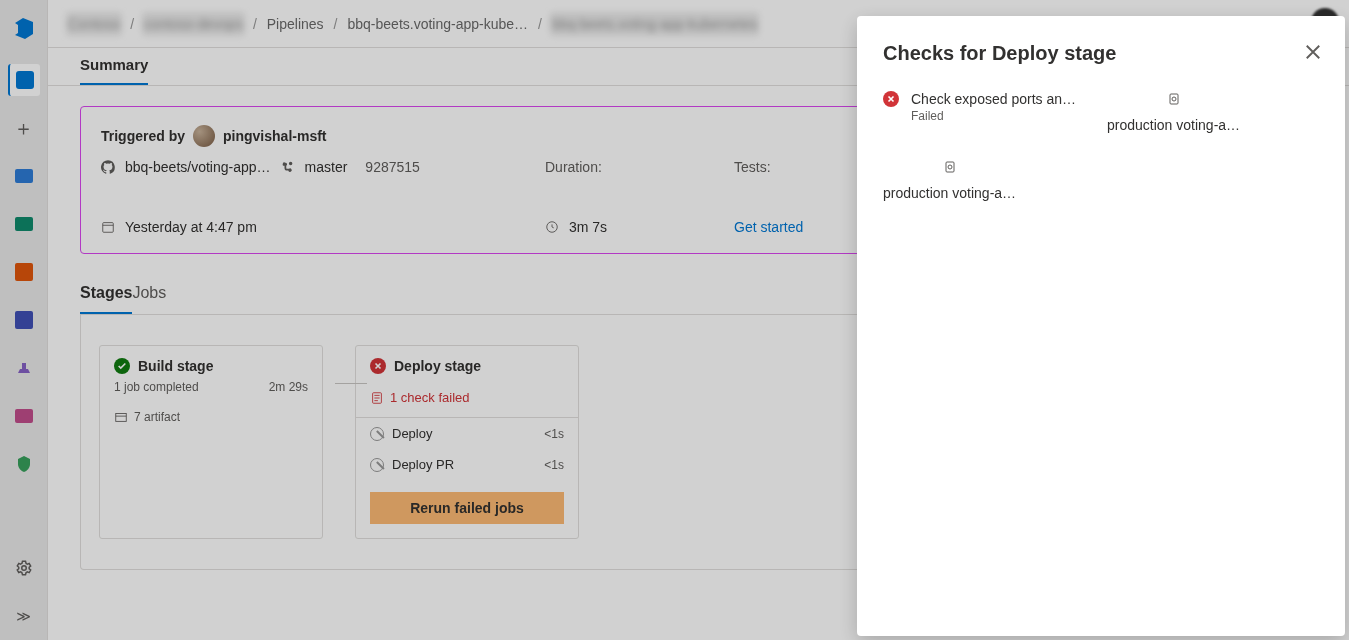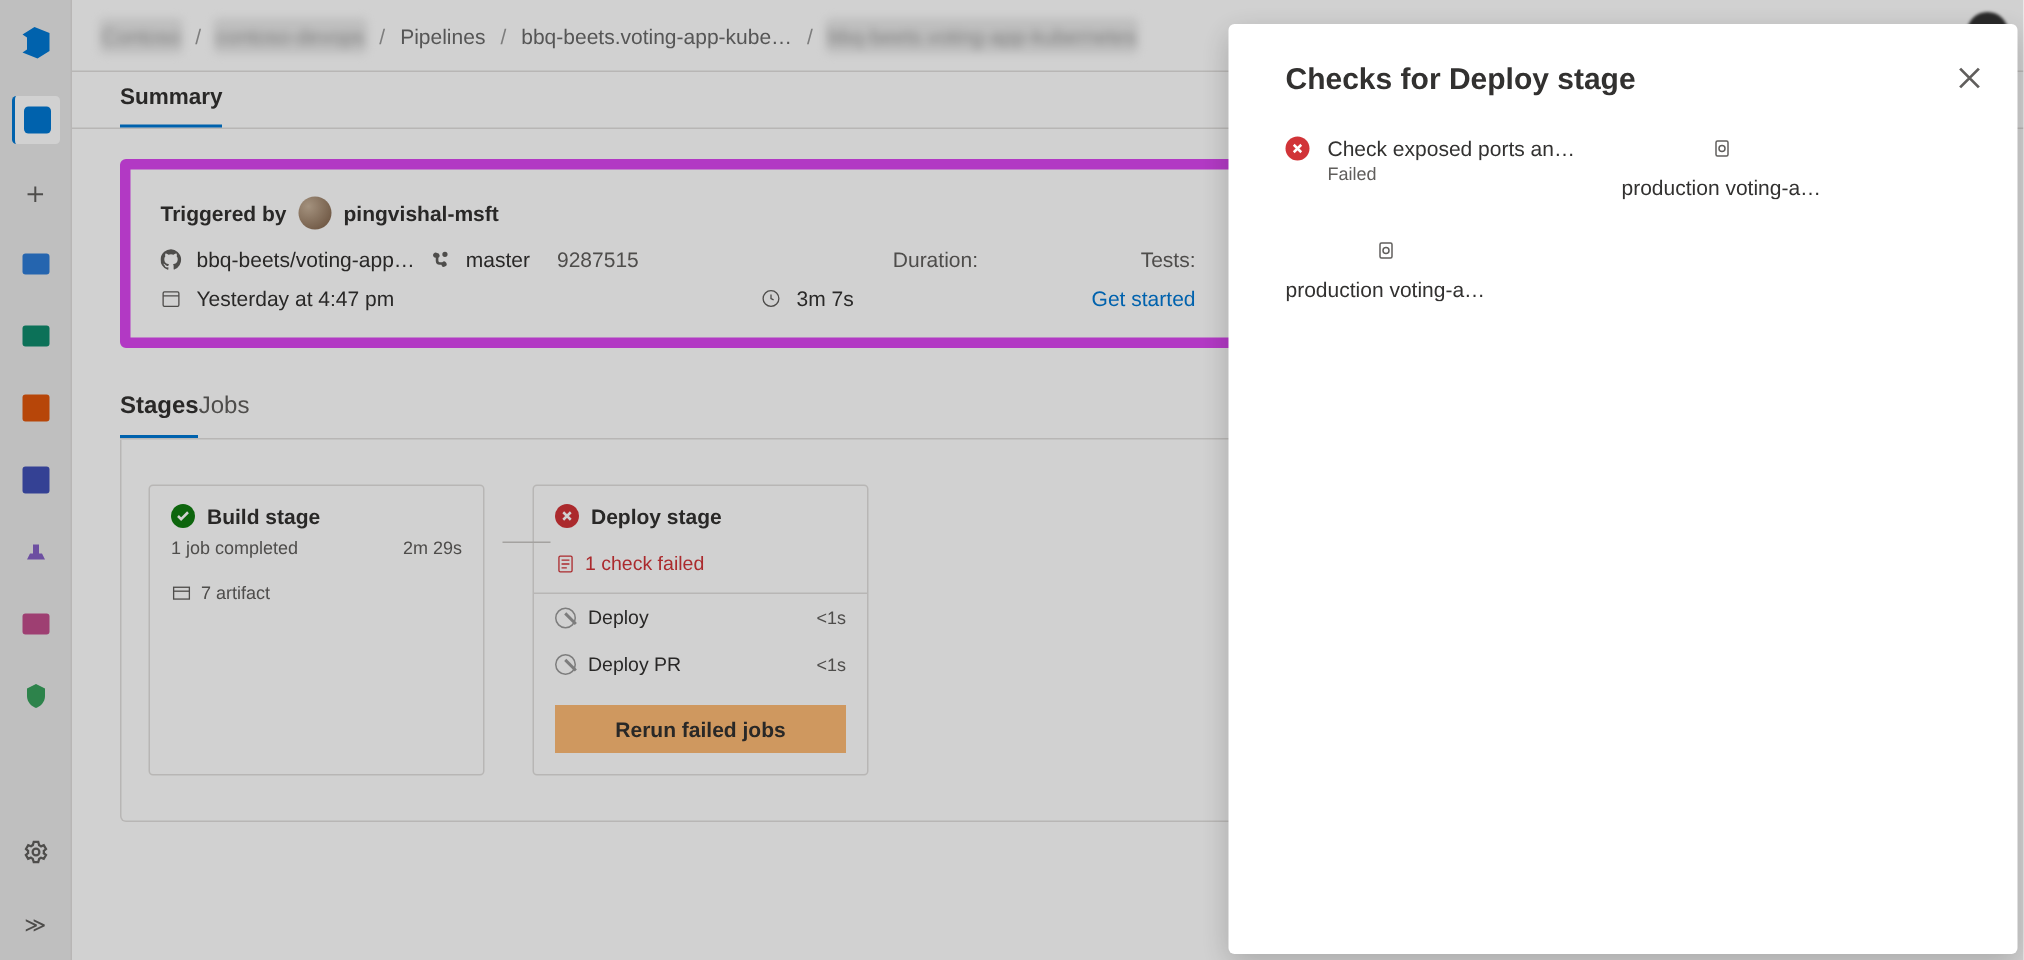--- a/index.html
+++ b/index.html
@@ -19,25 +19,25 @@
   .crumb { white-space:nowrap; padding:4px 2px; border-radius:4px; }
   .crumb.blur { filter: blur(3px); color:#999; background:#e9e9e9;}
   .crumb-sep { color:#999; }
   .topbar .avatar-top { position:absolute; right:10px; top:8px; width:28px; height:28px; border-radius:50%; background:#333; filter:blur(1px);}
   .subline { padding:4px 0 10px 66px; font-size:14px; color:#4b4b4b; }
   .tabs1 { padding:0 32px; border-bottom:1px solid #e1dfdd; display:flex; gap:20px; }
   .tab { padding:8px 0 10px; font-size:15px; color:#605e5c; cursor:pointer; }
   .tab.active { color:#323130; font-weight:600; border-bottom:2px solid #0078d4; }
   
   .content { padding:20px 32px; overflow:auto; flex:1; }
-  .card { border:7px solid #d946ef; border-radius:4px; padding:18px 20px; margin-bottom:22px;text-align:right; }
+  .card { border:1px solid #d946ef; border-radius:4px; padding:18px 20px; margin-bottom:22px; }
   .triggered { display:flex; align-items:center; gap:8px; font-size:14px; margin-bottom:12px; }
   .triggered b { font-weight:600; }
   .avatar { width:22px; height:22px; border-radius:50%; background:radial-gradient(circle at 30% 30%, #c8b29a, #7a5c44);}
-  .row2 { display:grid; grid-template-columns: 400px 145px 145px 145px; column-gap:0; row-gap:10px; font-size:14px; color:#323130;}
+  .row2 { display:grid; grid-template-columns: 400px 145px 145px 145px; column-gap:0; row-gap:10px; font-size:14px; color:#323130;gap:44px;}
   .meta { display:flex; align-items:center; gap:10px; color:#323130;}
   .meta .muted { color:#605e5c; }
   .label { color:#605e5c; }
   .link { color:#0078d4; cursor:pointer;}
   .icon-sm { width:14px; height:14px; display:inline-block; vertical-align:-2px; fill:#605e5c;}
   
   .tabs2 { display:flex; border-bottom:1px solid #e1dfdd; margin-bottom:0;}
   .stagearea { border:1px solid #e1dfdd; border-top:none; border-radius:0 0 4px 4px; padding:30px 18px 30px 18px; display:flex; gap:32px; position:relative;}
   .stagecard { width:224px; border:1px solid #e1dfdd; border-radius:3px; background:#fff; }
   .stagecard.wide { width:224px; }
@@ -50,21 +50,21 @@
   .stageline { padding:4px 14px 10px; font-size:12px; color:#605e5c; display:flex; align-items:center; gap:6px;}
   .checkfail { color:#d13438; font-size:13px; padding:10px 14px 12px; display:flex; align-items:center; gap:6px; border-bottom:1px solid #e1dfdd;}
   .jobrow { padding:8px 14px; font-size:13px; display:flex; align-items:center; gap:8px; color:#323130;}
   .jobrow .dur { margin-left:auto; color:#605e5c; font-size:12px;}
   .notstarted { width:14px; height:14px; border:1.5px solid #999; border-radius:50%; position:relative;}
   .notstarted::after { content:""; position:absolute; width:10px; height:1.5px; background:#999; top:2px; left:6px; transform:rotate(45deg); transform-origin:left;}
   .rerun { margin:12px 14px 14px; background:#fdba74; border:none; width:calc(100% - 28px); height:32px; font-size:14px; font-weight:600; color:#323130; cursor:pointer;}
   .connector { position:absolute; top:68px; left:254px; width:32px; height:1px; background:#c8c6c4;}
   
   .overlay { position:fixed; inset:0; background:rgba(0,0,0,0.18); }
-  .panel { position:fixed; right:4px; top:16px; bottom:4px; width:526px; background:#fff; border-radius:4px; box-shadow:0 6px 20px rgba(0,0,0,.2); padding:26px 38px; }
+  .panel { position:fixed; right:4px; top:16px; bottom:4px; width:488px; background:#fff; border-radius:4px; box-shadow:0 6px 20px rgba(0,0,0,.2); padding:26px 26px; }
   .panel h2 { font-size:20px; font-weight:600; margin-bottom:26px;}
   .panel-close { position:absolute; top:26px; right:22px; cursor:pointer; width:20px; height:20px; color:#605e5c;}
   .check { display:flex; align-items:flex-start; gap:14px; margin-bottom:26px;}
   .check .left { display:flex; gap:12px; width:210px;}
   .check .txts { display:flex; flex-direction:column; }
   .check .title { font-size:14px; color:#323130; white-space:nowrap; overflow:hidden; text-overflow:ellipsis; max-width:170px;}
   .check .status { font-size:12px; color:#605e5c; margin-top:2px;}
   .check .right { display:flex; align-items:center; gap:10px; color:#323130; font-size:14px; white-space:nowrap; overflow:hidden; text-overflow:ellipsis; max-width:180px;flex-direction:column;}
   .k8s { width:16px; height:16px; }
   .doc-icon { width:14px; height:14px; fill:#0078d4;}

